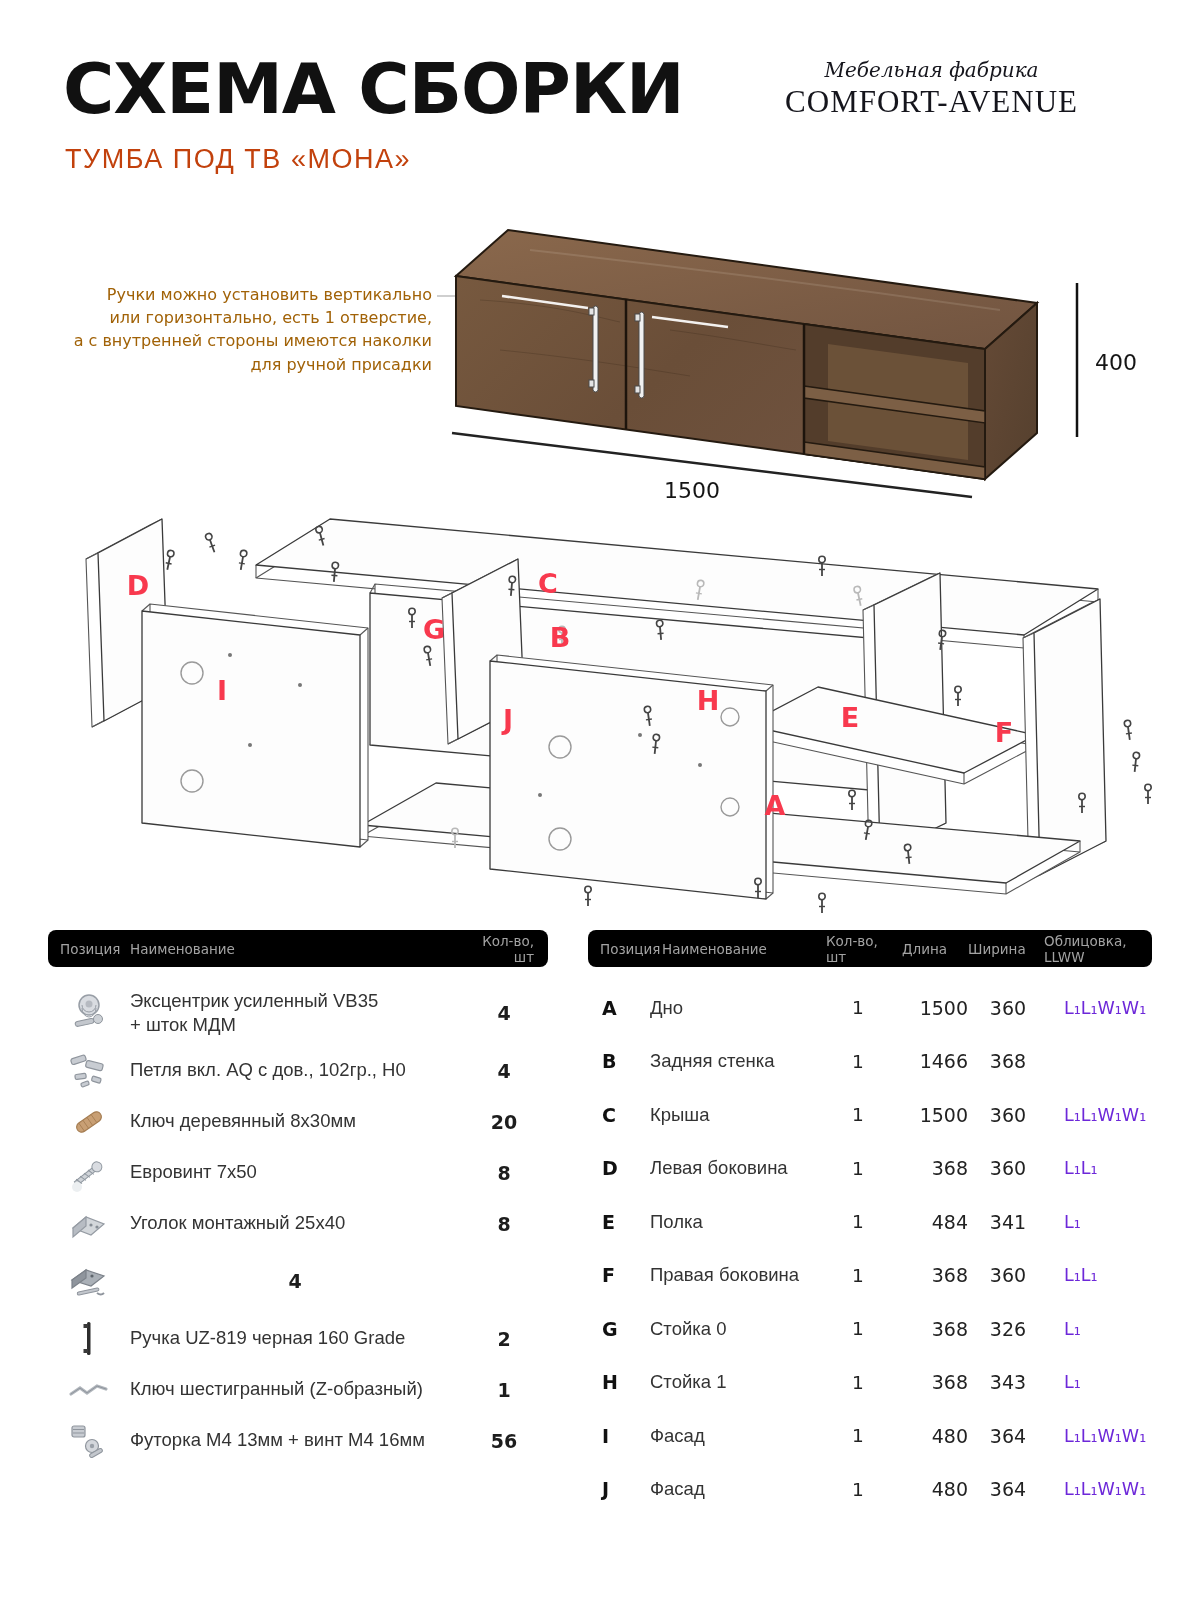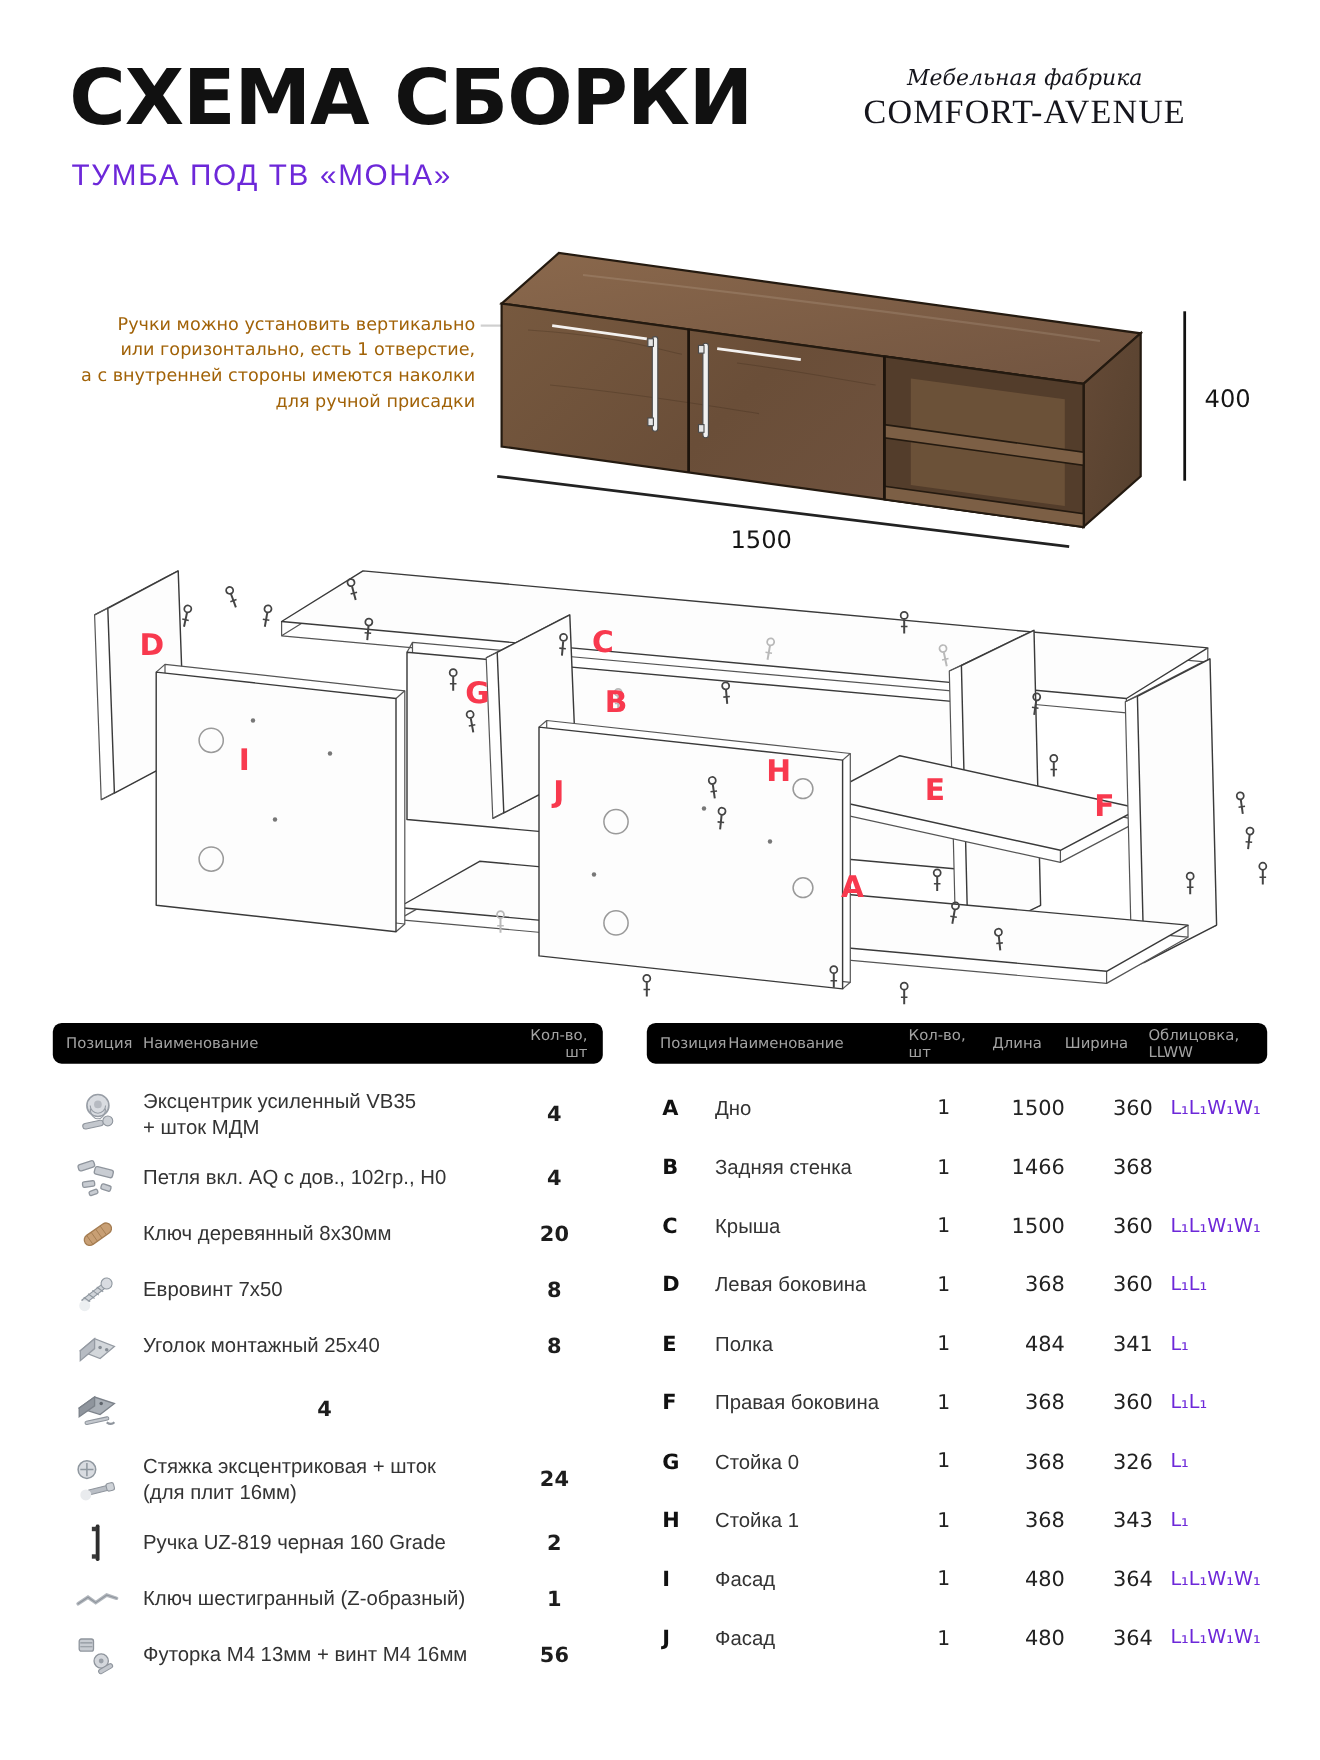--- a/index.html
+++ b/index.html
@@ -3,21 +3,21 @@
 <meta charset="utf-8">
 <style>
   html,body{margin:0;padding:0;background:#fff;}
   .page{position:relative;width:1160px;height:1600px;background:#ffffff;
         font-family:"DejaVu Sans",sans-serif;color:#222;overflow:hidden;}
 
   
   .title{position:absolute;left:63px;top:48px;font-size:70px;font-weight:700;
          letter-spacing:-1px;color:#111;}
   .subtitle{position:absolute;left:65px;top:144px;font-size:27px;font-weight:400;
-            letter-spacing:1.5px;color:#6d28d9;font-family:"Liberation Sans",sans-serif;}
+            letter-spacing:1.5px;color:#c2410c;font-family:"Liberation Sans",sans-serif;}
   .brand{position:absolute;right:82px;top:58px;text-align:center;color:#15151c;}
   .brand-tagline{font-family:"DejaVu Serif",serif;font-style:italic;font-size:20px;}
   .brand-name{font-family:"Liberation Serif",serif;font-size:31px;letter-spacing:1px;margin-top:2px;}
 
   
   .note{position:absolute;left:60px;top:283px;width:372px;text-align:right;
         font-size:16px;line-height:1.45;font-weight:400;color:#a16207;white-space:pre-line;}
   .leader{position:absolute;left:437px;top:295px;width:108px;height:2px;background:#cfcfcf;}
   .cabinet-svg{position:absolute;left:440px;top:210px;}
 
@@ -41,21 +41,21 @@
 
   .parts-table{position:absolute;left:588px;top:0;width:564px;}
   .parts-table .thead{padding-left:12px;grid-template-columns:62px 164px 76px 66px 76px 1fr;}
   .parts-rows{padding-top:14px;}
   .parts-row{display:grid;grid-template-columns:62px 170px 76px 72px 80px 1fr;
              align-items:center;min-height:53.5px;}
   .p-pos{font-weight:700;font-size:19px;color:#111;padding-left:14px;}
   .p-name{font-size:18.5px;color:#333;font-family:"Liberation Sans",sans-serif;}
   .p-qty{font-size:18.5px;color:#222;text-align:center;}
   .p-len{font-size:19px;color:#222;text-align:right;}
-  .p-wid{font-size:19px;color:#222;text-align:right;}
+  .p-wid{font-size:19px;color:#222;text-align:center;}
   .p-fac{font-size:17.5px;color:#6d28d9;padding-left:16px;font-family:"DejaVu Sans",sans-serif;}
 </style>
 </head>
 <body>
 
 <div class="page">
 
   <div class="title">СХЕМА СБОРКИ</div>
   <div class="subtitle">ТУМБА ПОД ТВ «МОНА»</div>
   <div class="brand">
@@ -434,34 +434,20 @@
           <div class="hw-row tall">
             <div class="hw-icon"><svg viewBox="0 0 44 42">
                 <path d="M5 20 l14 -10 l18 6 l-13 10 z" fill="#aab0b7" stroke="#7c828a" stroke-width="1.2"></path>
                 <path d="M5 20 l14 -10 v8 l-14 10 z" fill="#8f959d" stroke="#7c828a" stroke-width="1.2"></path>
                 <circle cx="25" cy="16" r="1.6" fill="#5f656c"></circle>
                 <rect x="10" y="30" width="22" height="3" rx="1.5" fill="#c3c7cd" stroke="#8f959d" transform="rotate(-12 21 31)"></rect>
                 <path d="M30 33 q4 3 7 0" fill="none" stroke="#8f959d" stroke-width="2"></path>
               </svg></div>
             <div class="hw-qty">4</div>
           </div>
-          <div class="hw-row tall">
-            <div class="hw-icon"><svg viewBox="0 0 44 42">
-                <circle cx="12" cy="12" r="8" fill="#d9dce1" stroke="#9098a0" stroke-width="1.4"></circle>
-                <path d="M6 12 h12 M12 6 v12" stroke="#9098a0" stroke-width="1.4"></path>
-                <g transform="rotate(-14 24 30)">
-                  <rect x="12" y="28" width="20" height="4.5" rx="2" fill="#b9bec5" stroke="#8f959d"></rect>
-                  <rect x="30" y="26.5" width="7" height="7" rx="2" fill="#cfd3d8" stroke="#8f959d"></rect>
-                </g>
-                <circle cx="11" cy="35" r="5" fill="#e9ebee"></circle>
-              </svg></div>
-            <div class="hw-name">Стяжка эксцентриковая + шток
-(для плит 16мм)</div>
-            <div class="hw-qty">24</div>
-          </div>
           <div class="hw-row">
             <div class="hw-icon"><svg viewBox="0 0 44 42">
                 <rect x="20" y="4" width="3.5" height="33" rx="1.5" fill="#2d2d2d"></rect>
                 <rect x="16.5" y="6" width="4.5" height="4" fill="#3a3a3a"></rect>
                 <rect x="16.5" y="31" width="4.5" height="4" fill="#3a3a3a"></rect>
               </svg></div>
             <div class="hw-name">Ручка UZ-819 черная 160 Grade</div>
             <div class="hw-qty">2</div>
           </div>
           <div class="hw-row">

